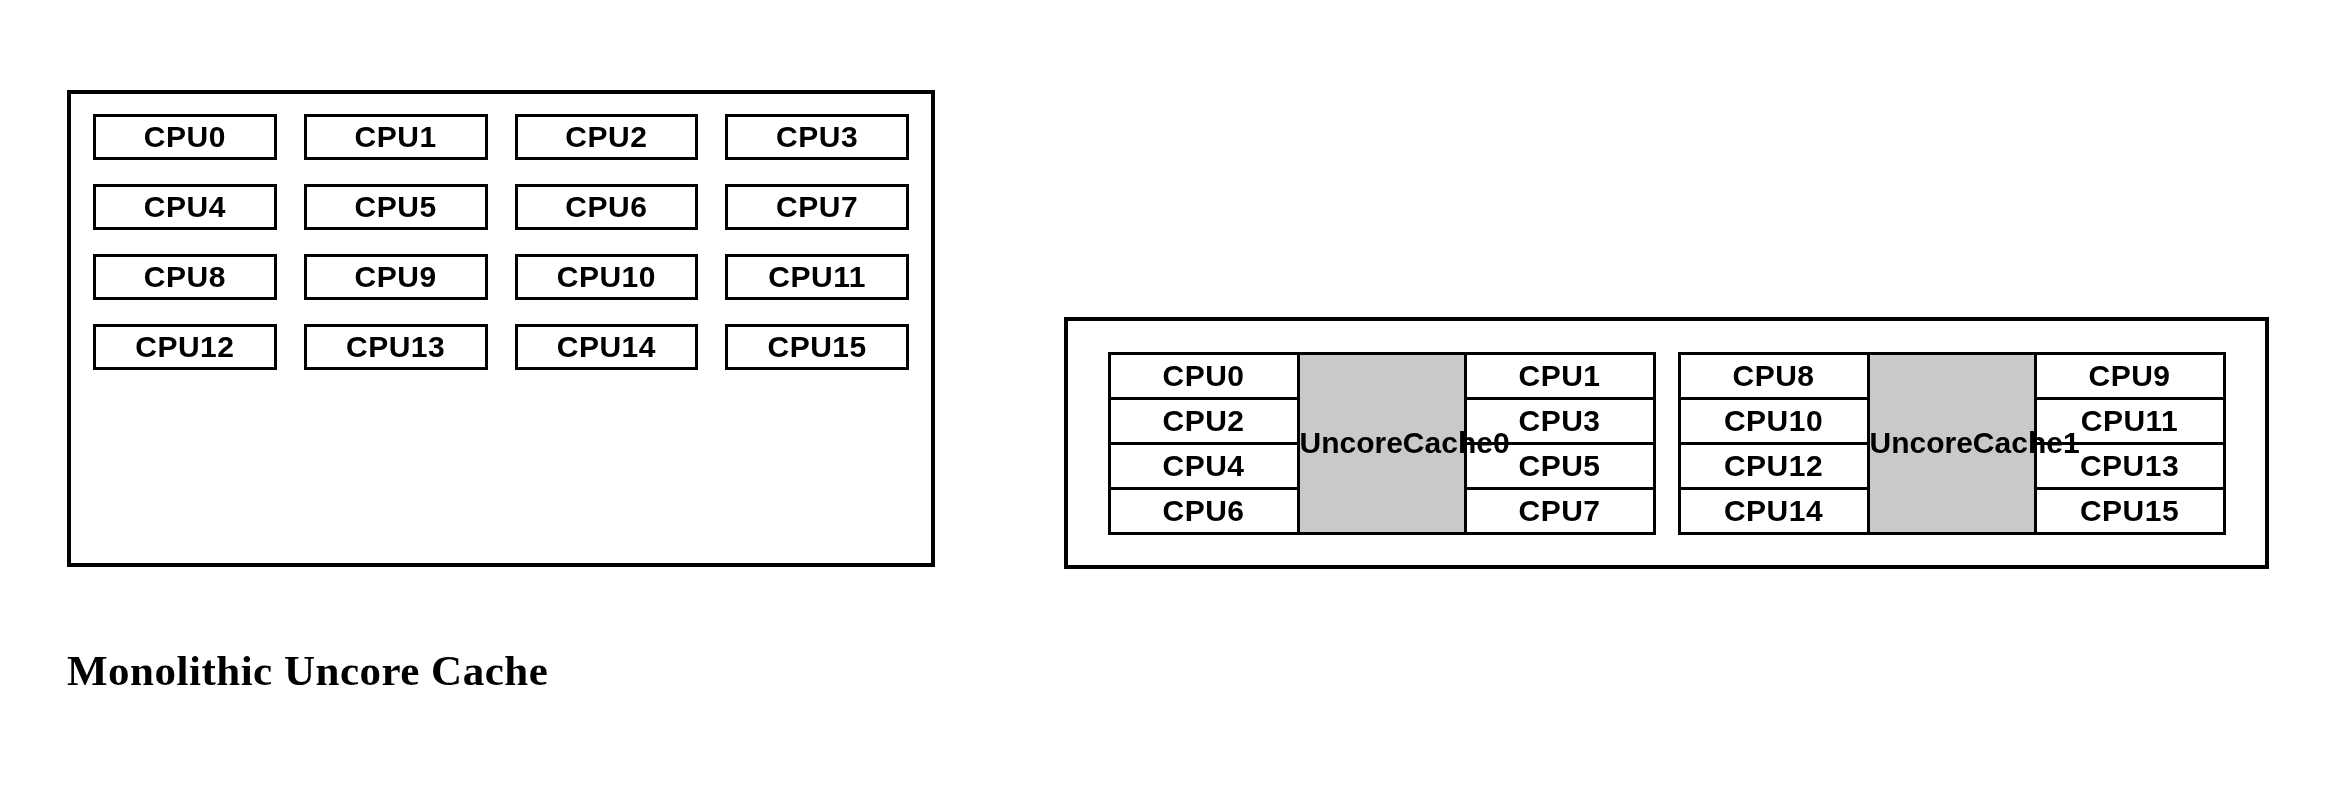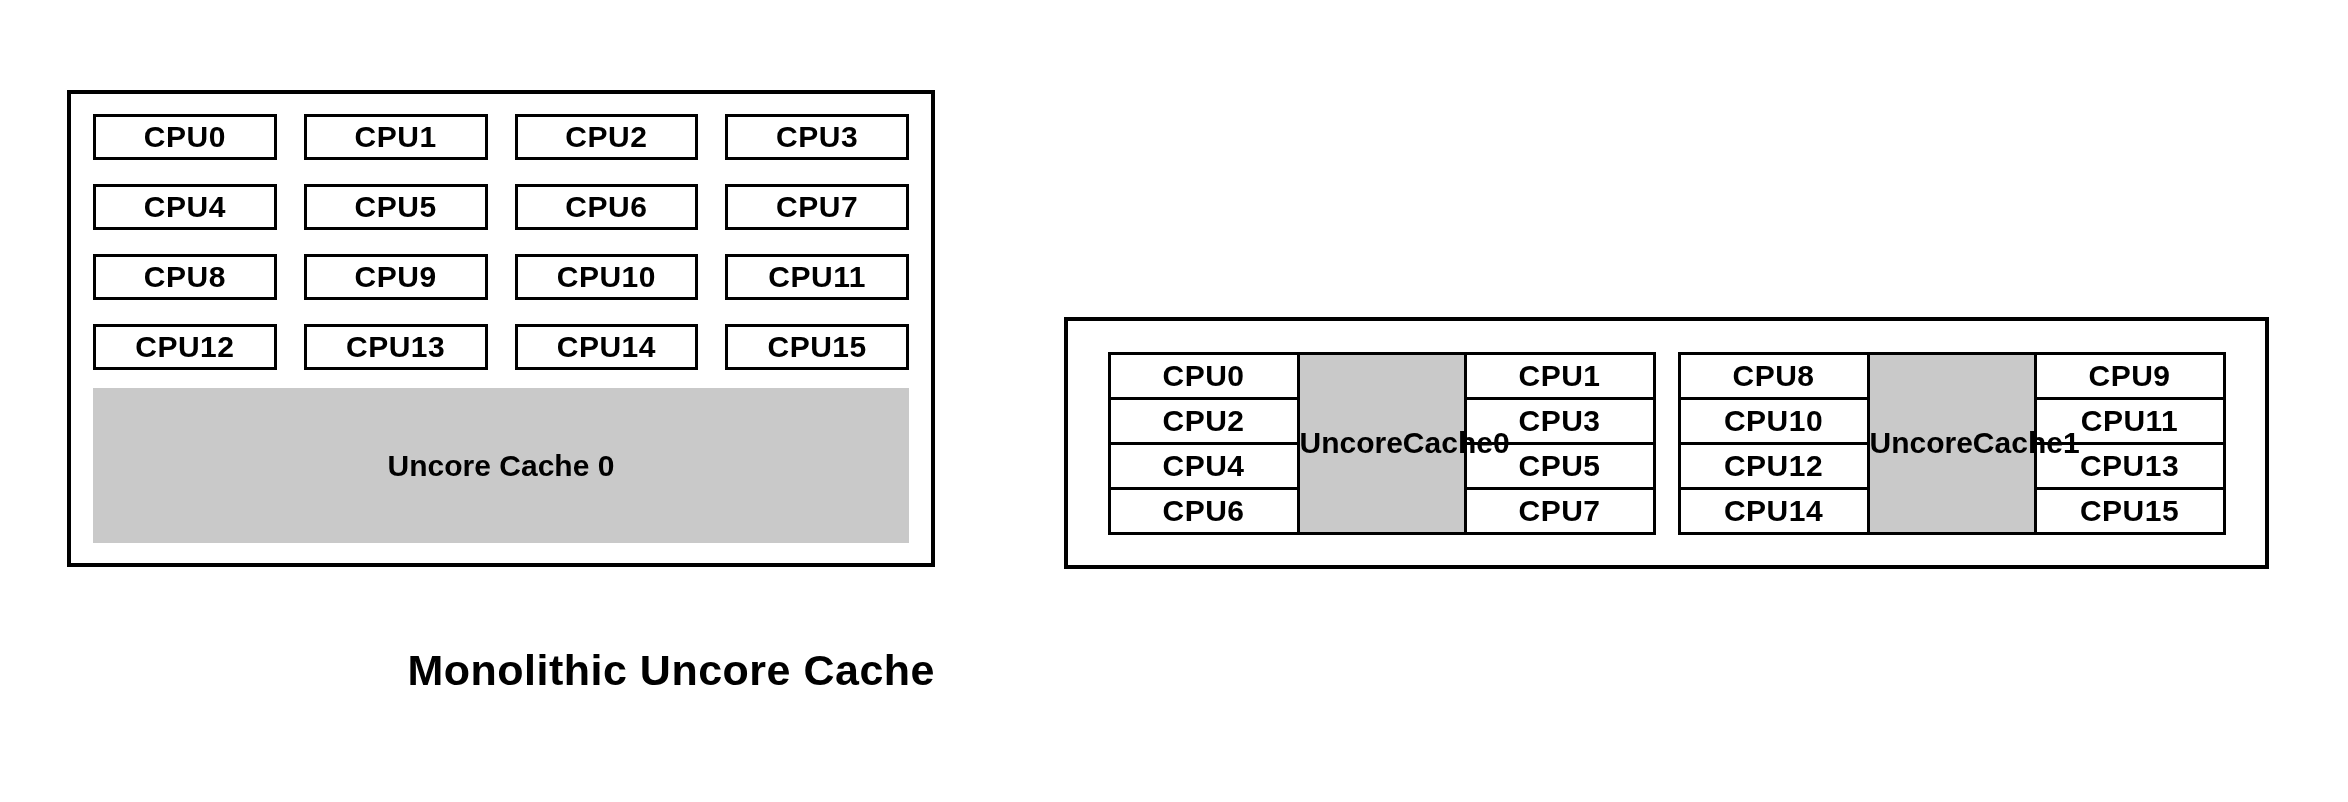--- a/index.html
+++ b/index.html
@@ -109,22 +109,23 @@
     text-align: center;
     z-index: 1;
   }
 
   
   .caption {
     position: absolute;
     top: 646px;
     font-size: 43px;
     font-weight: bold;
-    text-align: right;
+    text-align: left;
     letter-spacing: 0.5px;
+    font-family: Liberation Serif, serif;
   }
   .mono-caption { left: 67px;  width: 868px; }
   .split-caption { left: 1064px; width: 1205px; }
 </style>
 </head>
 <body>
 
 <div class="canvas">
 
   <div class="panel mono-panel">
@@ -139,23 +140,20 @@
       <div class="cpu-box">CPU7</div>
       <div class="cpu-box">CPU8</div>
       <div class="cpu-box">CPU9</div>
       <div class="cpu-box">CPU10</div>
       <div class="cpu-box">CPU11</div>
       <div class="cpu-box">CPU12</div>
       <div class="cpu-box">CPU13</div>
       <div class="cpu-box">CPU14</div>
       <div class="cpu-box">CPU15</div>
     </div>
-    <div class="mono-cache">
-      <span>Uncore Cache 0</span>
-    </div>
   </div>
 
   <div class="panel split-panel">
 
     <div class="cluster">
       <div class="cpu-col">
         <div class="cpu-cell">CPU0</div>
         <div class="cpu-cell">CPU2</div>
         <div class="cpu-cell">CPU4</div>
         <div class="cpu-cell">CPU6</div>

